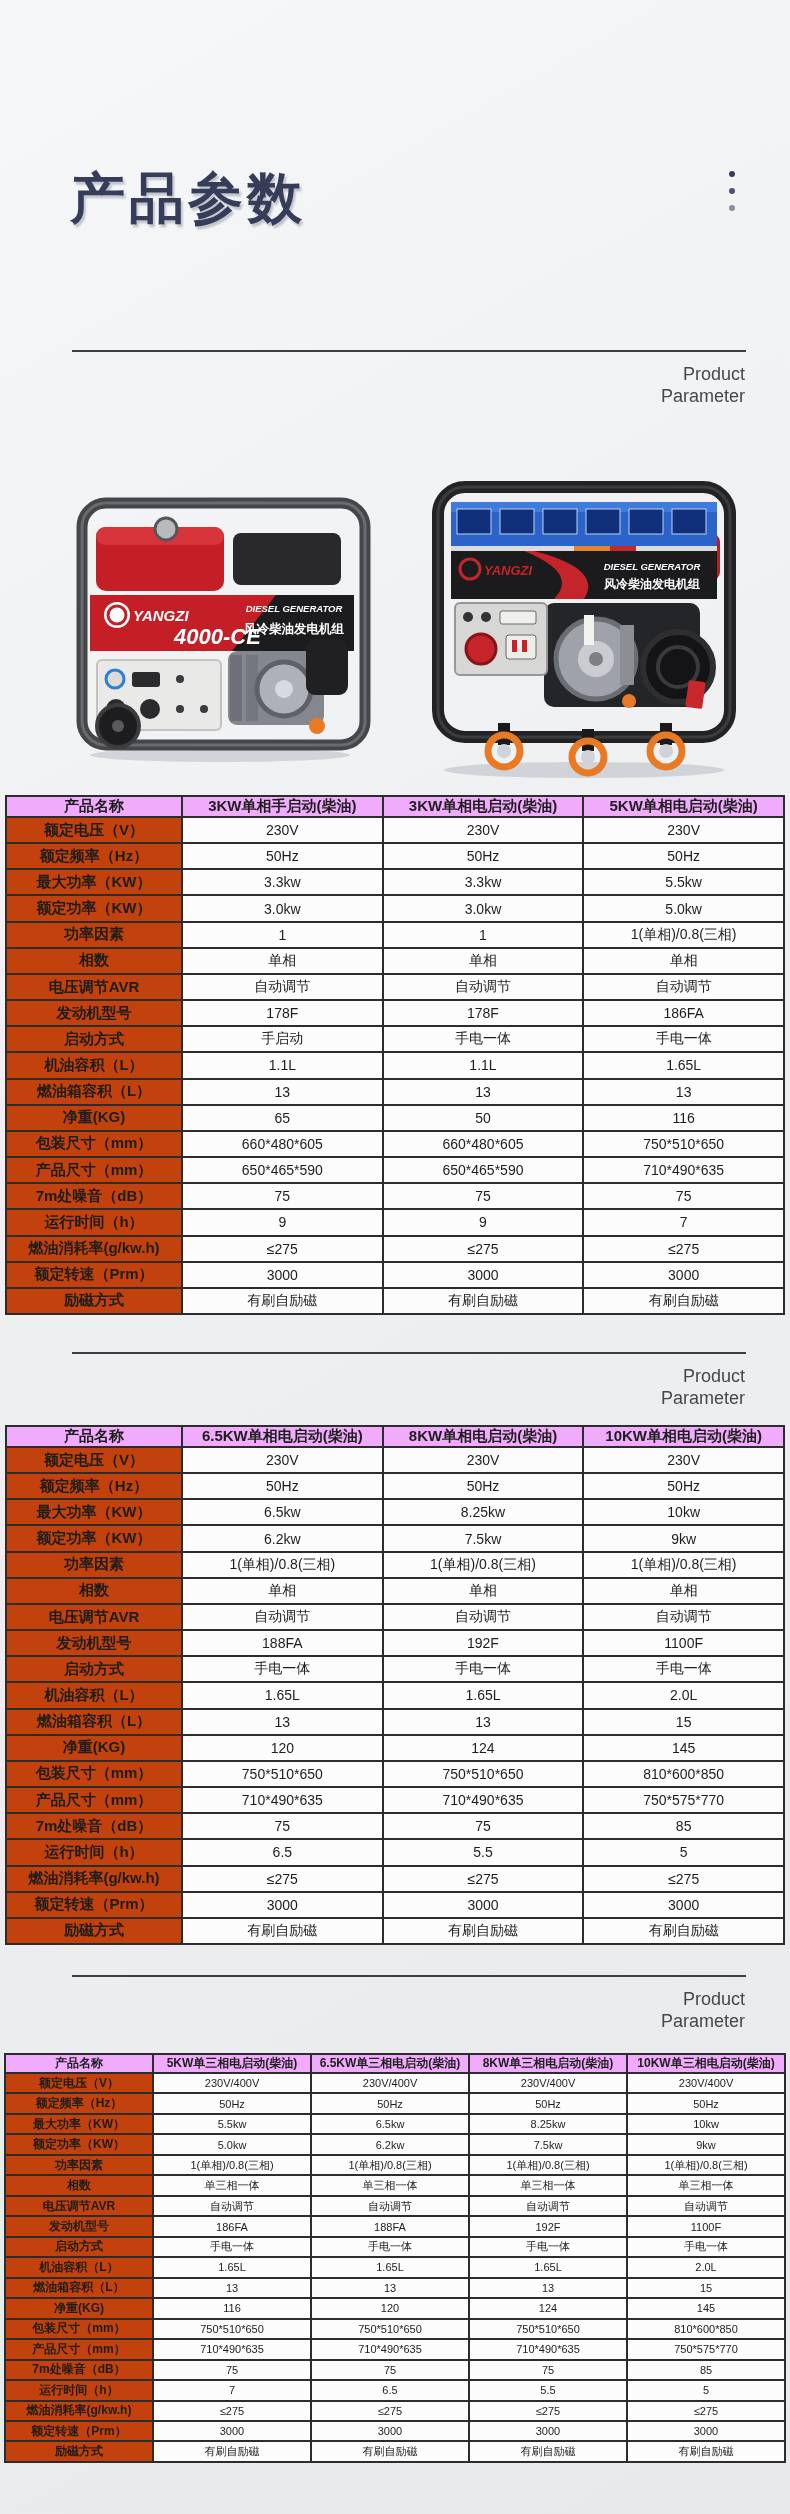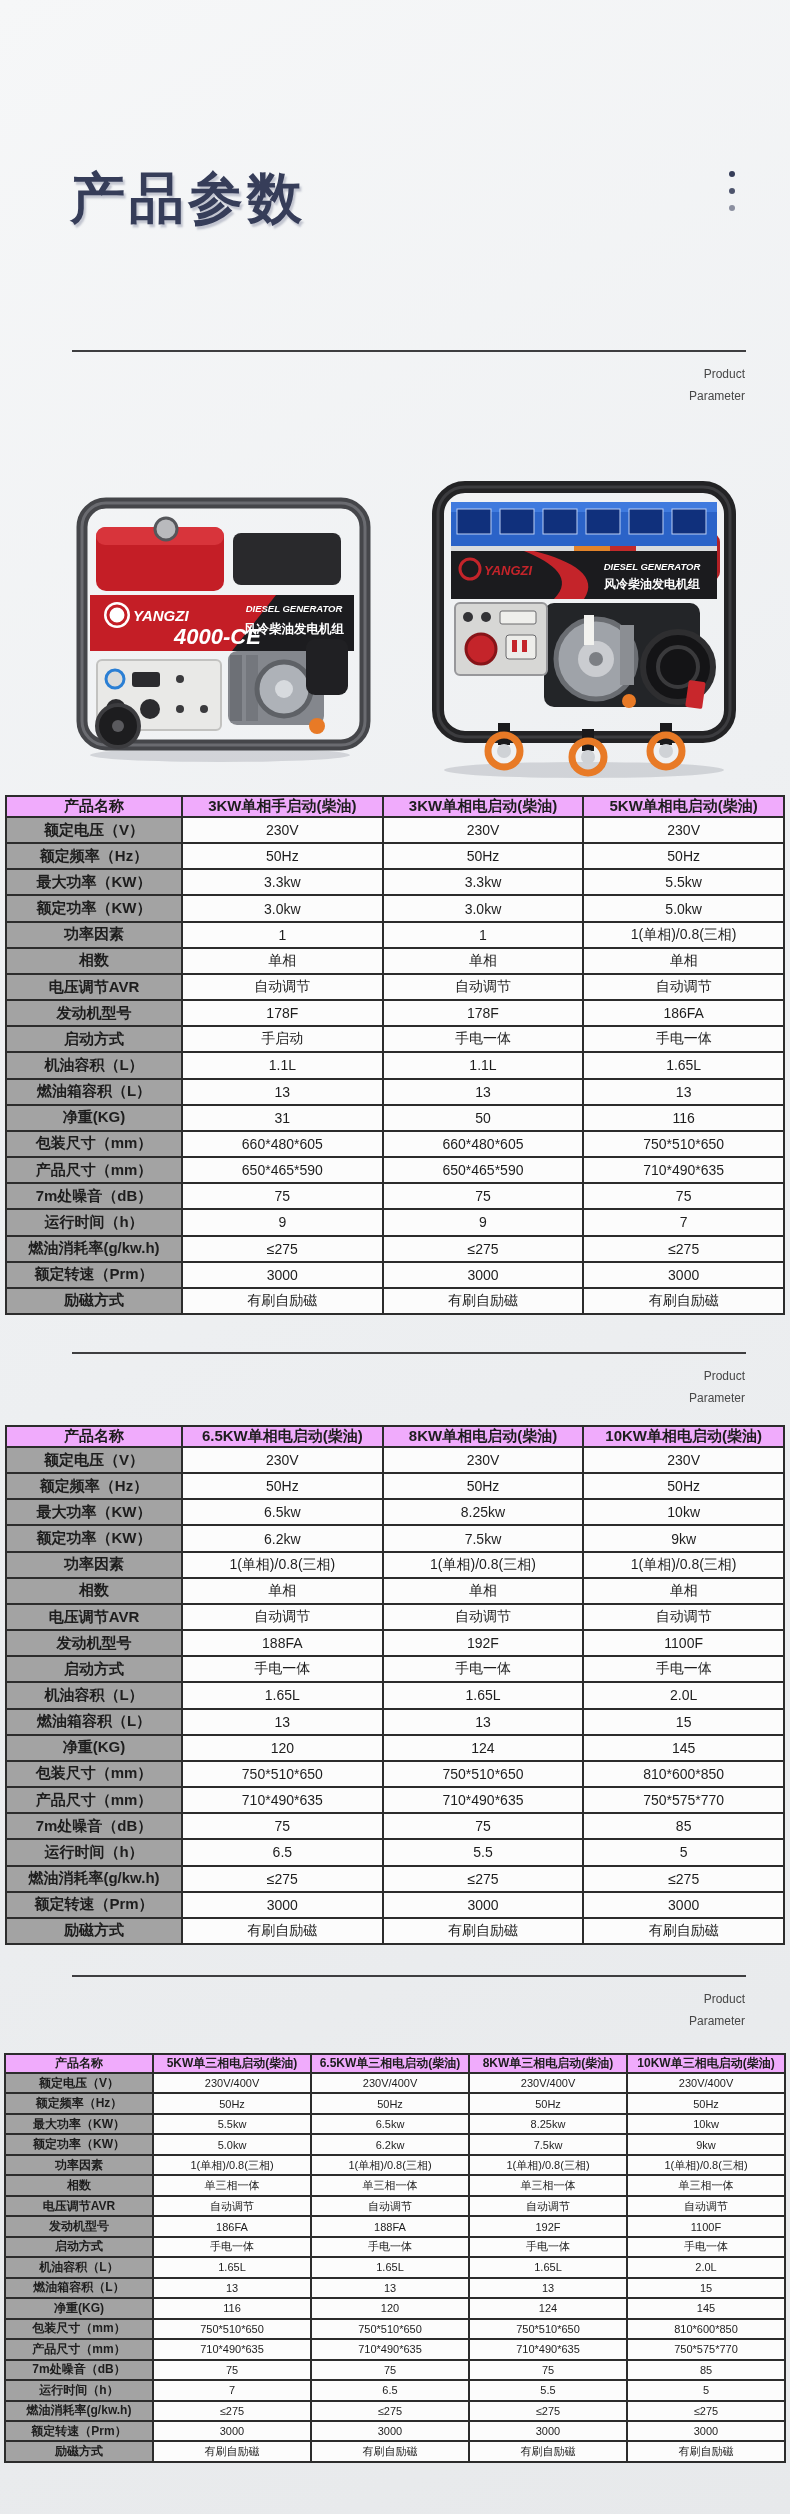--- a/index.html
+++ b/index.html
@@ -17,37 +17,37 @@
     white-space:nowrap;
   }
   .menu-dots{position:absolute;left:729px;top:171px;display:flex;flex-direction:column;gap:11px;}
   .menu-dots i{width:6px;height:6px;border-radius:50%;background:#363d59;display:block;}
   .menu-dots i:nth-child(2){opacity:.88;}
   .menu-dots i:nth-child(3){opacity:.55;}
   
   .divider{position:absolute;left:0;width:790px;}
   .divider .rule{margin-left:72px;width:674px;height:2px;background:#3e3e40;}
   .divider .caption{margin-top:11px;padding-right:45px;text-align:right;
-    font-size:12px;line-height:22px;color:#474747;}
+    font-size:18px;line-height:22px;color:#474747;}
   .d1{top:350px;} .d2{top:1352px;} .d3{top:1975px;}
   
   .products{position:absolute;left:0;top:455px;width:790px;height:330px;}
   .gen-left{position:absolute;left:70px;top:38px;}
   .gen-right{position:absolute;left:424px;top:20px;}
   
   table.spec-table{
     position:absolute;border-collapse:collapse;table-layout:fixed;
     background:#fbfbfb;
   }
   table.spec-table th,table.spec-table td{
     border:2px solid #2c2c2c;text-align:center;vertical-align:middle;
     padding:0 2px;white-space:nowrap;overflow:hidden;color:#1d1d1d;
   }
   table.spec-table thead th{background:#f0abfc;font-weight:bold;}
-  table.spec-table tbody th{background:#a3a3a3;font-weight:bold;}
+  table.spec-table tbody th{background:#c2410c;font-weight:bold;}
   table.spec-table tbody td{background:#fcfcfc;font-weight:normal;}
   .t12{left:5px;width:780px;height:520px;}
   .t12 thead th,.t12 tbody th{font-size:15px;}
   .t12 tbody td{font-size:14px;}
   .t12 th:first-child{width:170px;}
   .t1{top:795px;} .t2{top:1425px;}
   .t3{left:4px;top:2053px;width:782px;height:410px;}
   .t3 thead th,.t3 tbody th{font-size:12px;}
   .t3 tbody td{font-size:11px;}
   .t3 th:first-child{width:142px;}
@@ -258,21 +258,21 @@
           <td>1.65L</td>
         </tr>
         <tr>
           <th>燃油箱容积（L）</th>
           <td>13</td>
           <td>13</td>
           <td>13</td>
         </tr>
         <tr>
           <th>净重(KG)</th>
-          <td>31</td>
+          <td>65</td>
           <td>50</td>
           <td>116</td>
         </tr>
         <tr>
           <th>包装尺寸（mm）</th>
           <td>660*480*605</td>
           <td>660*480*605</td>
           <td>750*510*650</td>
         </tr>
         <tr>

